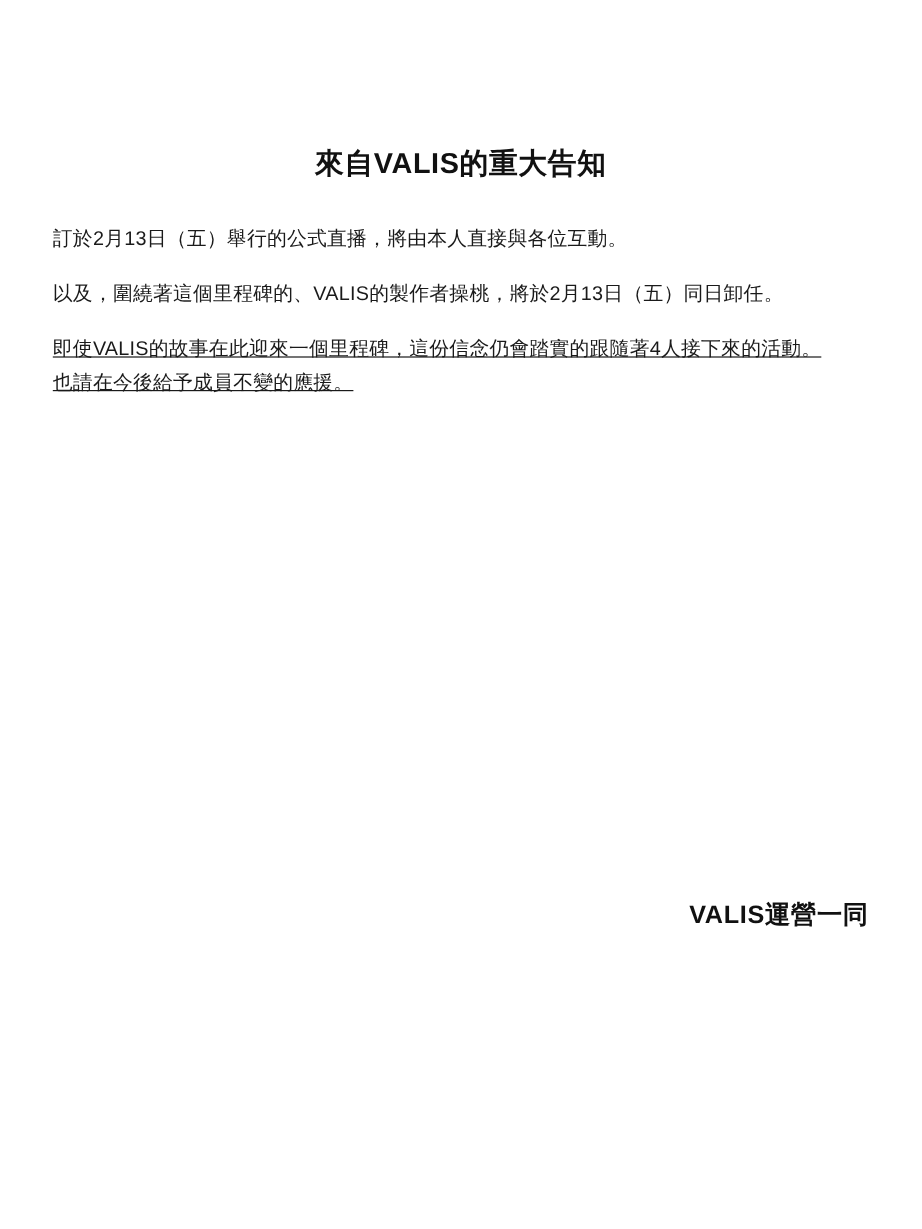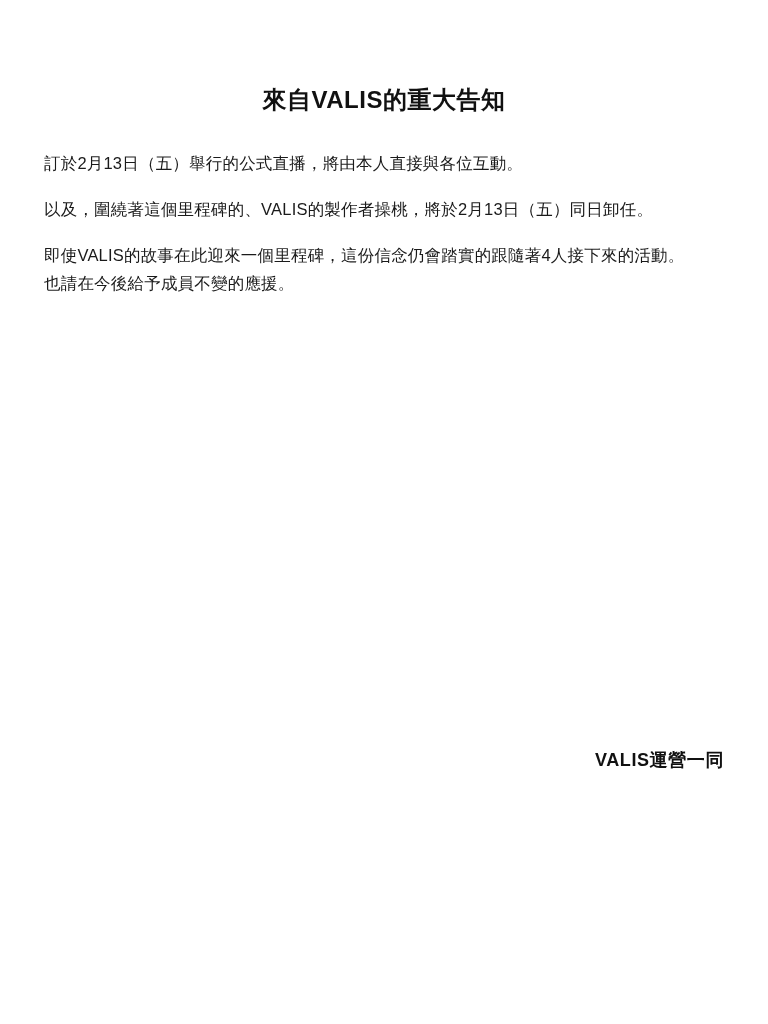--- a/index.html
+++ b/index.html
@@ -21,45 +21,46 @@
     background: #ffffff;
     box-sizing: border-box;
     padding: 0 44px;
   }
   .doc-title {
     text-align: center;
     font-size: 24px;
     font-weight: bold;
     letter-spacing: 0.5px;
     margin: 0;
-    padding-top: 84px;
+    padding-top: 120px;
     color: #111111;
   }
   .body-block {
     margin-top: 34px;
   }
   .para {
     font-size: 16.5px;
     line-height: 1.65;
     margin: 0 0 19px 0;
     color: #1a1a1a;
     letter-spacing: 0.2px;
   }
   .para:last-child {
     margin-bottom: 0;
+    text-decoration: underline;
   }
   .line {
     display: block;
     white-space: nowrap;
   }
   .signature {
     position: absolute;
     right: 44px;
     top: 748px;
-    font-size: 18px;
+    font-size: 21px;
     font-weight: bold;
     letter-spacing: 0.6px;
     color: #111111;
   }
 </style>
 </head>
 <body>
 
 <div class="page">
 

